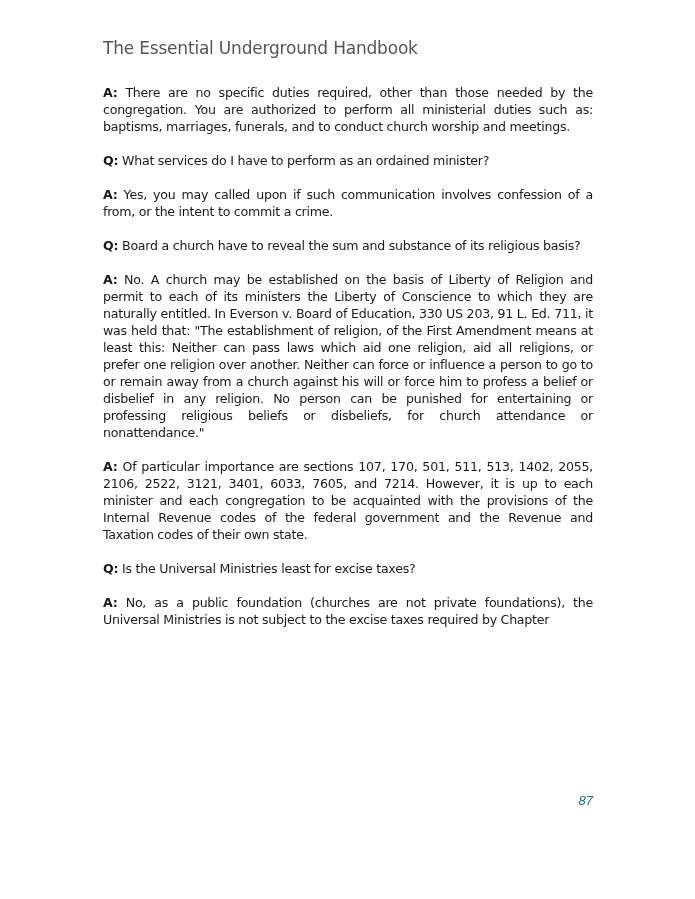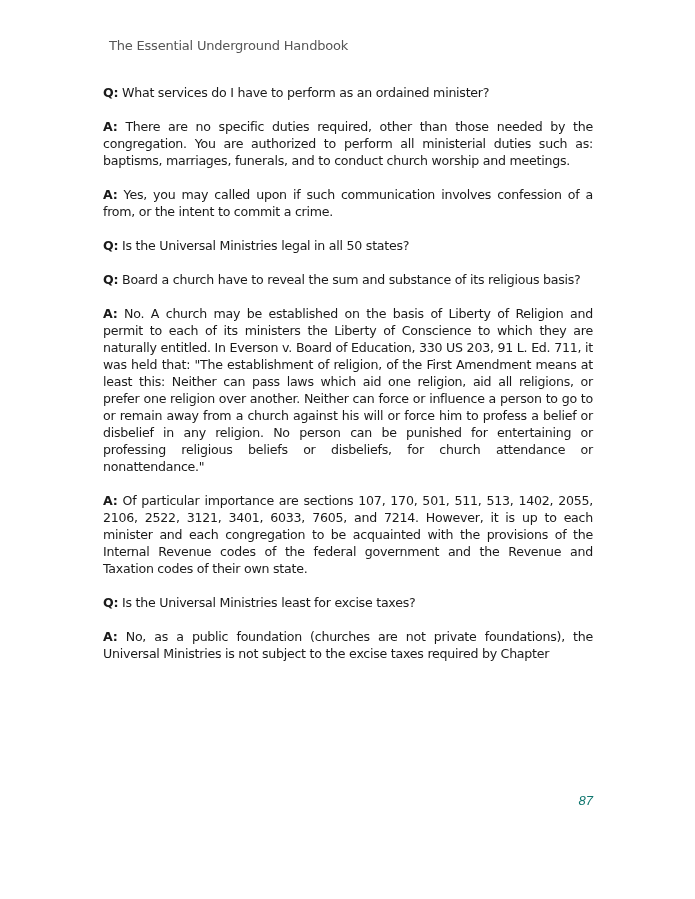--- a/index.html
+++ b/index.html
@@ -2,47 +2,45 @@
 <html><head>
   <meta charset="utf-8">
   <style>
     html, body { margin: 0; padding: 0; background: #ffffff; }
     body { width: 695px; height: 899px; position: relative; overflow: hidden; }
     .page {
       position: absolute; left: 0; top: 0; width: 695px; height: 899px; background: #fff;
     }
     .running-header {
       position: absolute; left: 103px; top: 38px;
-      font-family: "DejaVu Sans", sans-serif; font-size: 13px; color: #555;
+      font-family: "DejaVu Sans", sans-serif; font-size: 17px; color: #555;
       letter-spacing: -0.2px;
-      margin-left: 6px;
     }
     .content {
       position: absolute; left: 103px; top: 84px; width: 490px;
       font-family: "DejaVu Sans", sans-serif; font-size: 12.6px; line-height: 17px;
       color: #1a1a1a; letter-spacing: -0.25px;
     }
     .qa { margin: 0 0 17px 0; text-align: justify; }
     .qa .label { font-weight: bold; }
     .page-number {
       position: absolute; right: 102px; top: 793px;
       font-family: "Liberation Sans", sans-serif; font-size: 13px; color: #0f766e; font-style: italic;
     }
   </style>
 </head>
 <body>
 
 <div class="page">
   <div class="running-header">The Essential Underground Handbook</div>
 
   <div class="content">
+    <p class="qa"><span class="label">A:</span> <span>There are no specific duties required, other than those needed by the congregation. You are authorized to perform all ministerial duties such as: baptisms, marriages, funerals, and to conduct church worship and meetings.</span></p>
     <p class="qa"><span class="label">Q:</span> <span>What services do I have to perform as an ordained minister?</span></p>
-    <p class="qa"><span class="label">A:</span> <span>There are no specific duties required, other than those needed by the congregation. You are authorized to perform all ministerial duties such as: baptisms, marriages, funerals, and to conduct church worship and meetings.</span></p>
     <p class="qa"><span class="label">A:</span> <span>Yes, you may called upon if such communication involves confession of a from, or the intent to commit a crime.</span></p>
-    <p class="qa"><span class="label">Q:</span> <span>Is the Universal Ministries legal in all 50 states?</span></p>
     <p class="qa"><span class="label">Q:</span> <span>Board a church have to reveal the sum and substance of its religious basis?</span></p>
     <p class="qa"><span class="label">A:</span> <span>No. A church may be established on the basis of Liberty of Religion and permit to each of its ministers the Liberty of Conscience to which they are naturally entitled. In Everson v. Board of Education, 330 US 203, 91 L. Ed. 711, it was held that: "The establishment of religion, of the First Amendment means at least this: Neither can pass laws which aid one religion, aid all religions, or prefer one religion over another. Neither can force or influence a person to go to or remain away from a church against his will or force him to profess a belief or disbelief in any religion. No person can be punished for entertaining or professing religious beliefs or disbeliefs, for church attendance or nonattendance."</span></p>
     <p class="qa"><span class="label">A:</span> <span>Of particular importance are sections 107, 170, 501, 511, 513, 1402, 2055, 2106, 2522, 3121, 3401, 6033, 7605, and 7214. However, it is up to each minister and each congregation to be acquainted with the provisions of the Internal Revenue codes of the federal government and the Revenue and Taxation codes of their own state.</span></p>
     <p class="qa"><span class="label">Q:</span> <span>Is the Universal Ministries least for excise taxes?</span></p>
     <p class="qa"><span class="label">A:</span> <span>No, as a public foundation (churches are not private foundations), the Universal Ministries is not subject to the excise taxes required by Chapter</span></p>
   </div>
 
   <div class="page-number">87</div>
 </div>
 

